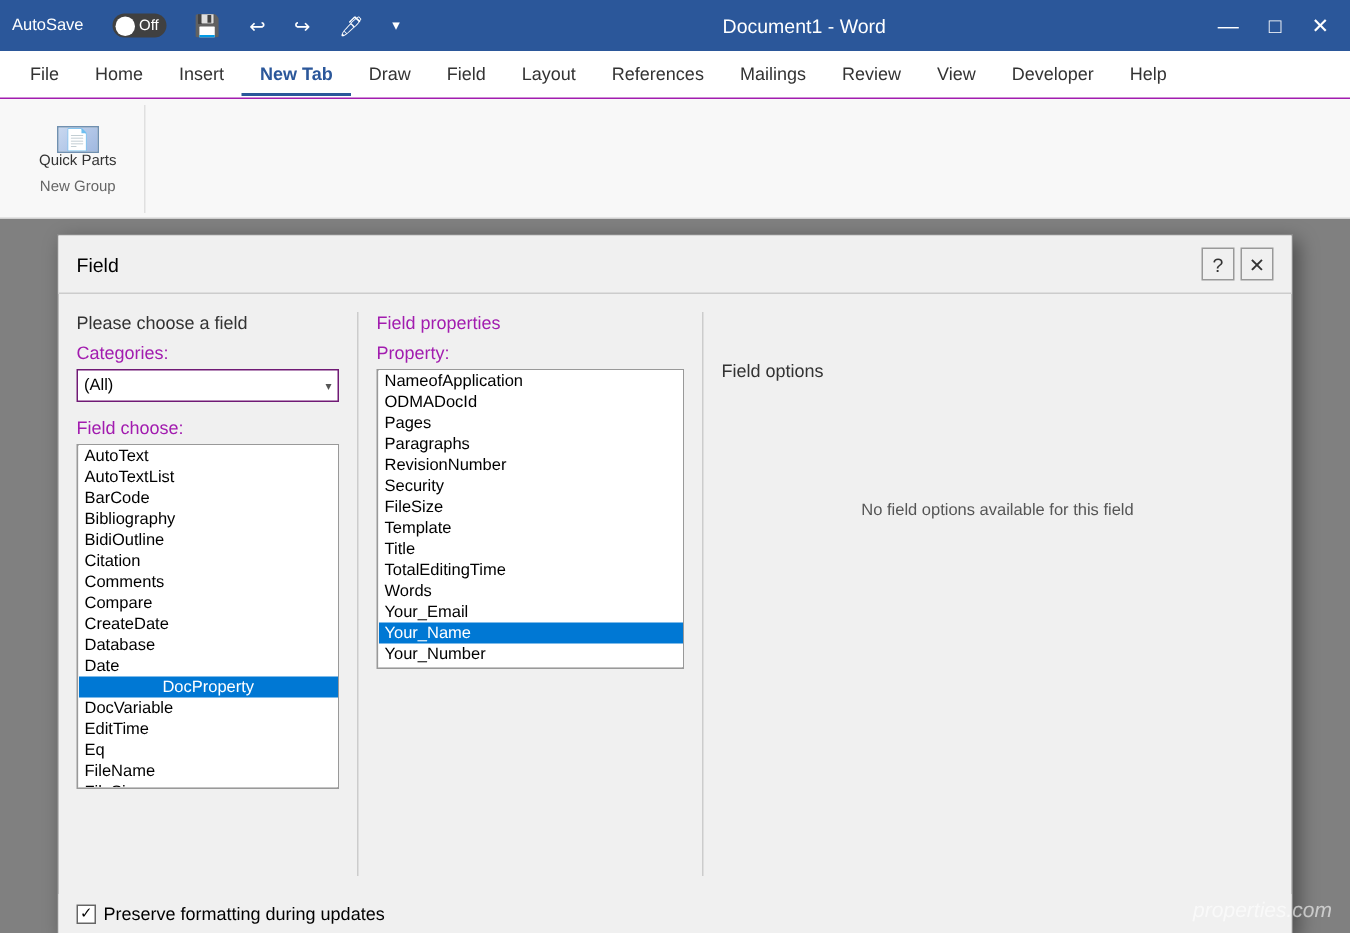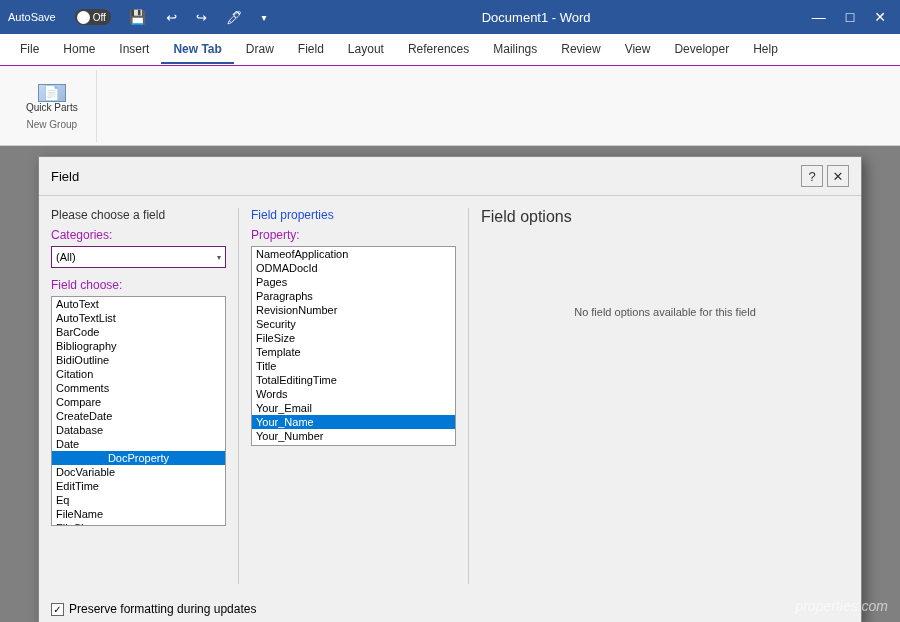--- a/index.html
+++ b/index.html
@@ -208,36 +208,36 @@
       overflow: hidden;
     }
     .list-item.selected { background: #0078d4; color: white; text-align: center; }
     .list-item.highlighted { background: #0078d4; color: white; }
 
     
     .panel-middle {
       width: 205px;
       flex-shrink: 0;
     }
-    .property-label { font-size: 12px; color: #1d4ed8; margin-bottom: 6px; }
+    .property-label { font-size: 12px; color: #a21caf; margin-bottom: 6px; }
 
     .property-list-box {
       border: 1px solid #999;
       background: white;
       height: 200px;
       overflow-y: auto;
       overflow-x: hidden;
       position: relative;
     }
 
     
     .panel-right {
       flex: 1;
     }
-    .field-options-label { font-size: 16px; color: #333; margin-bottom: 8px; }
+    .field-options-label { font-size: 12px; color: #333; margin-bottom: 8px; margin-top: 32px; }
     .no-options-text {
       color: #555;
       font-size: 11px;
       text-align: center;
       margin-top: 80px;
     }
     .checkbox-area {
       display: flex;
       align-items: center;
       gap: 5px;

